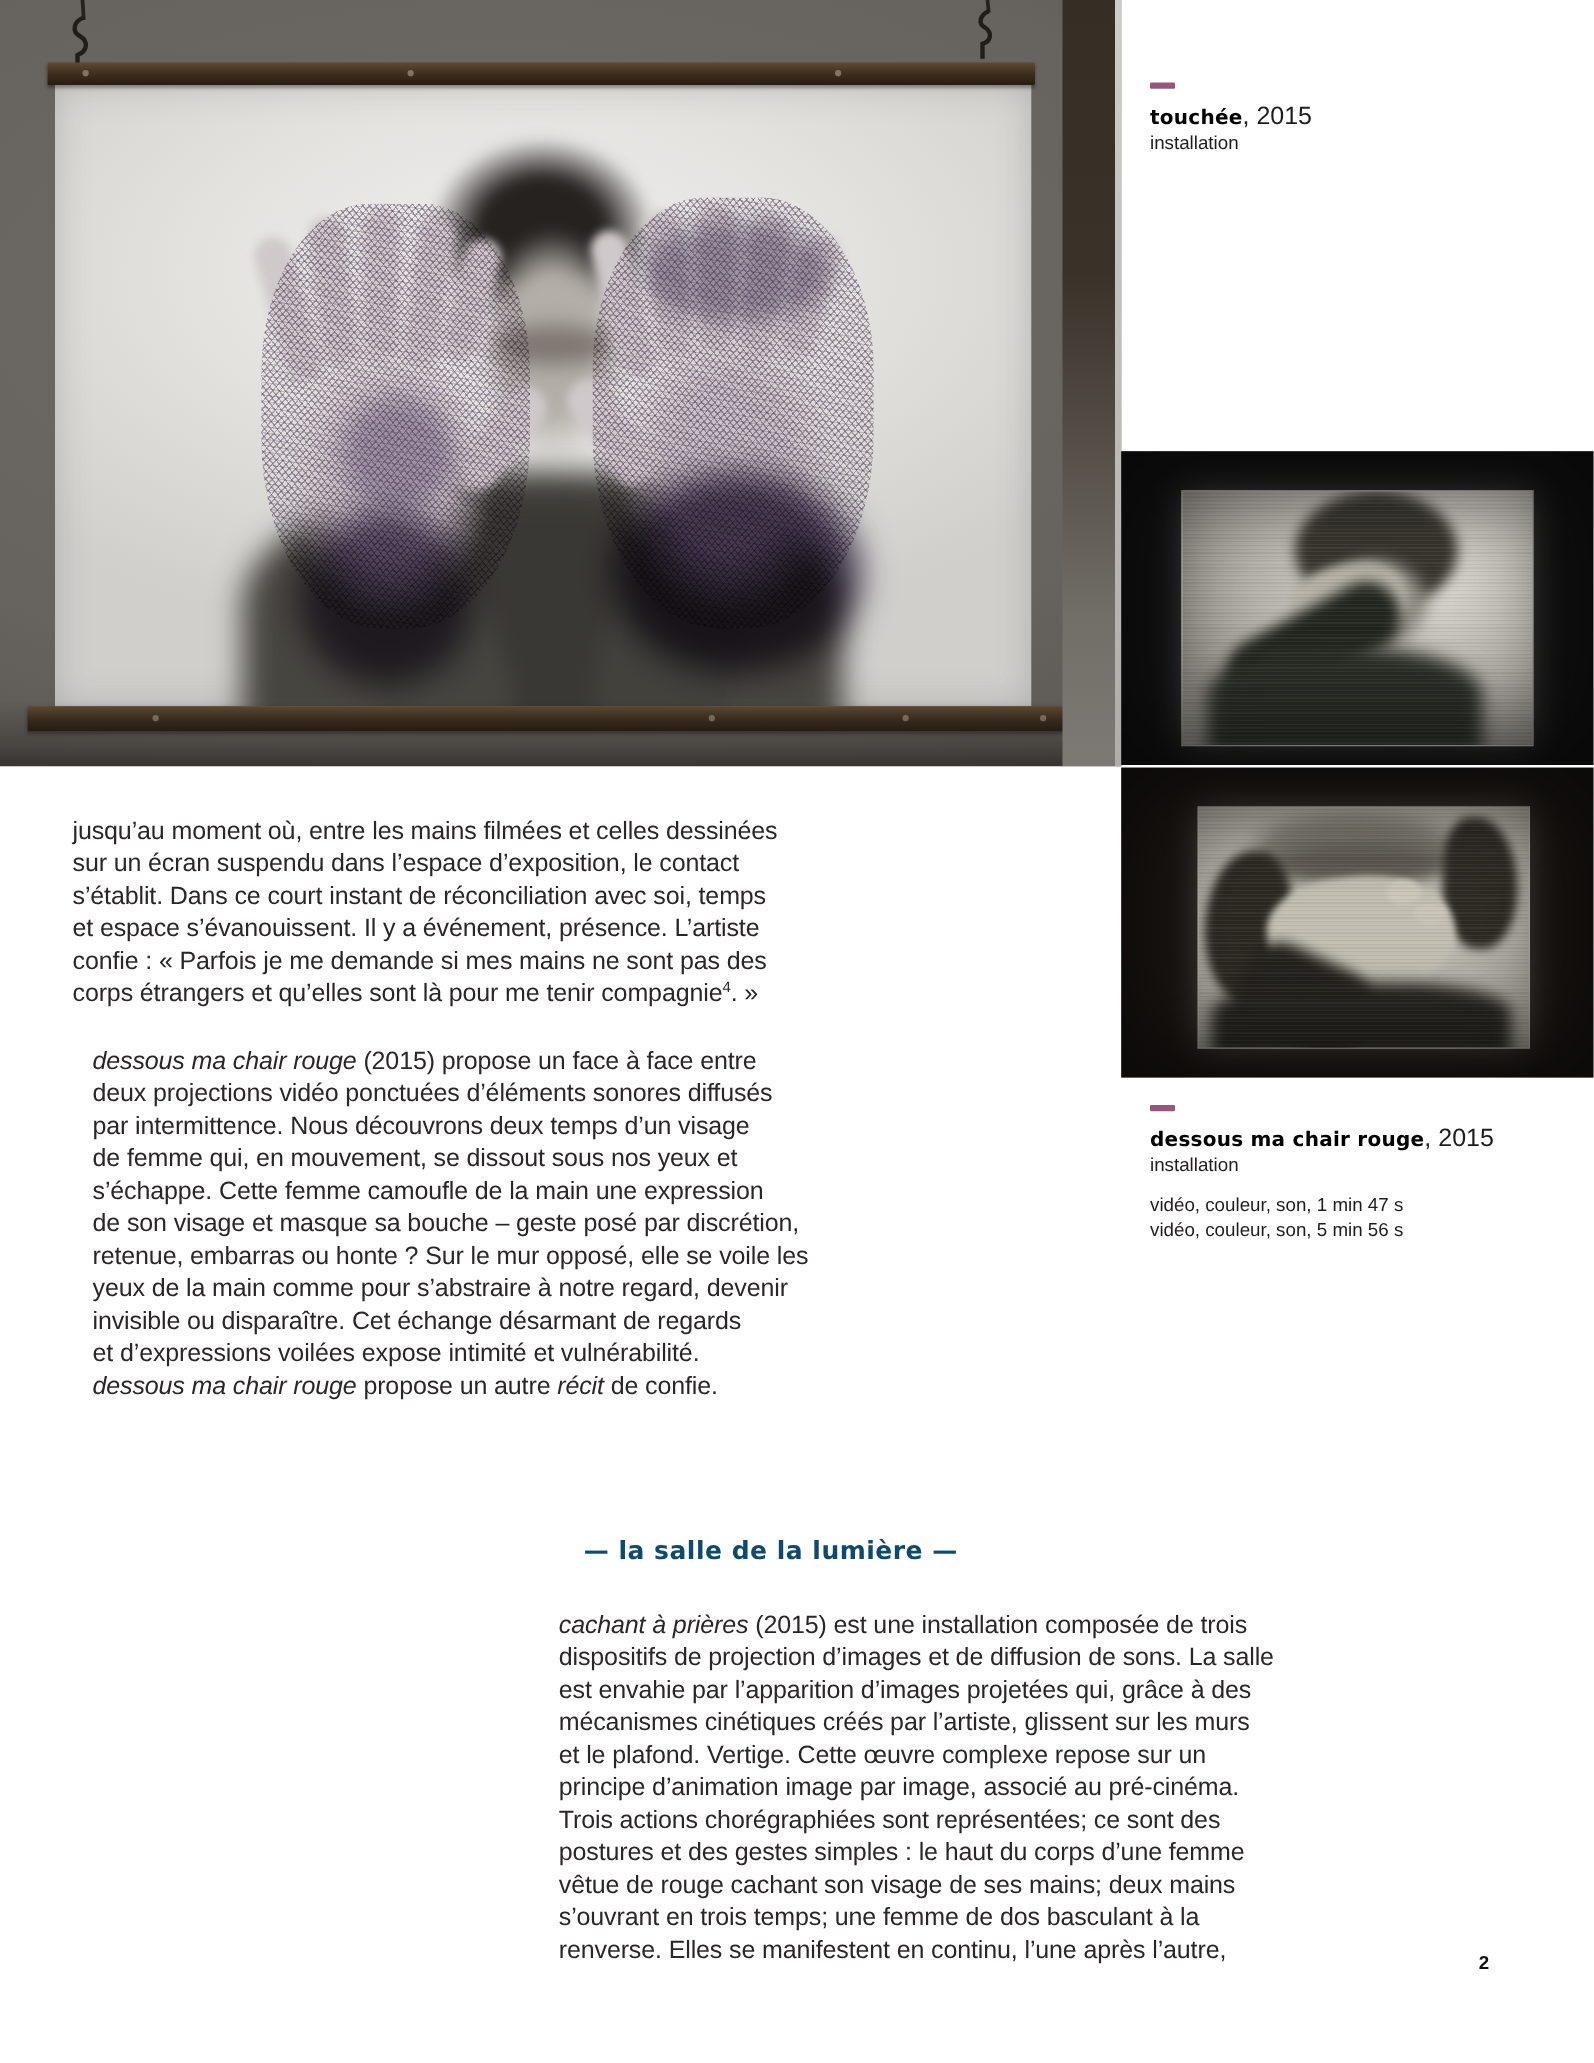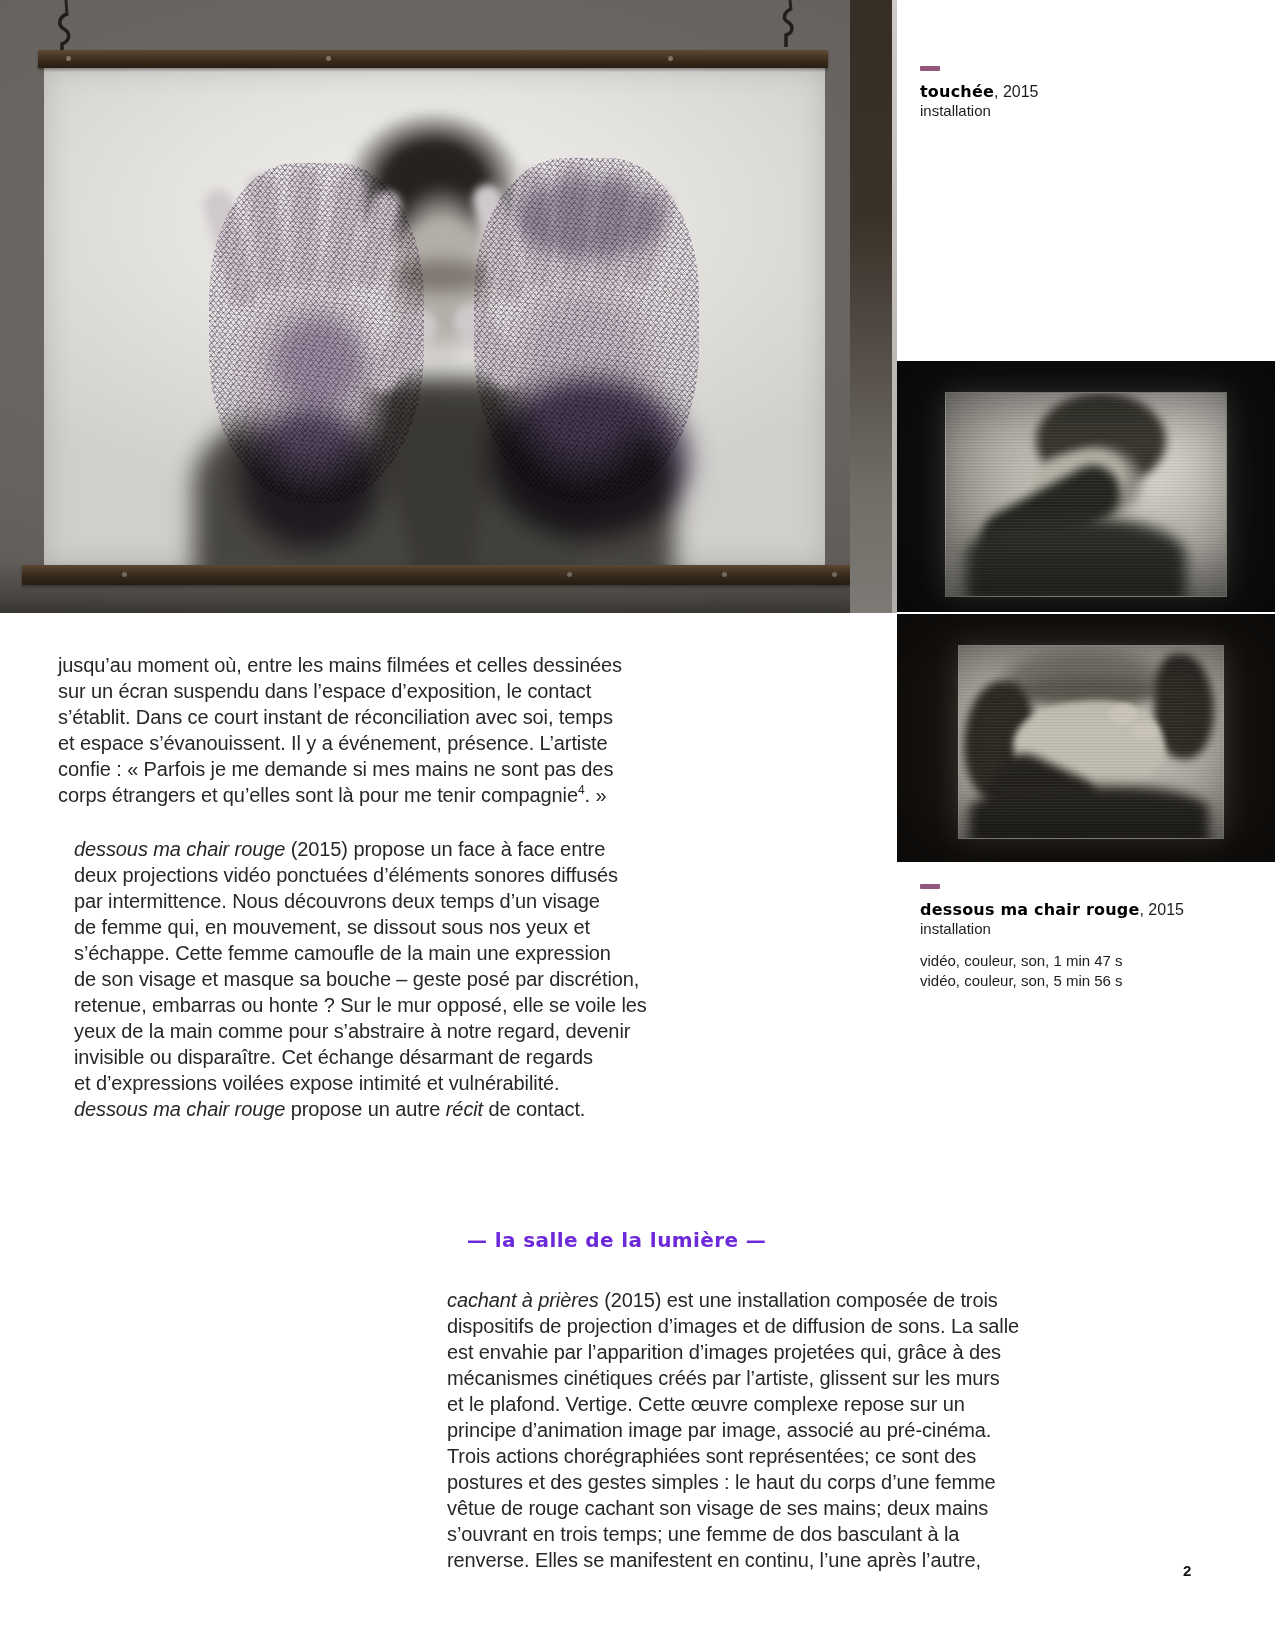--- a/index.html
+++ b/index.html
@@ -37,30 +37,30 @@
   .still .vig{position:absolute;inset:0;box-shadow:inset 0 0 70px 28px rgba(0,0,0,0.55);}
   .inner-screen{position:absolute;overflow:hidden;border:1px solid rgba(245,245,240,0.12);
     box-shadow:0 0 26px rgba(215,213,205,0.22);}
   .scan{position:absolute;inset:0;
     background:repeating-linear-gradient(180deg, rgba(255,255,255,0.05) 0 1px, rgba(0,0,0,0.05) 1px 2px, transparent 2px 3px);}
   
   .caption{position:absolute;left:920px;width:300px;color:#1f1c1d;}
   .dash{width:20px;height:5px;background:#94577c;border-radius:1px;}
   .cap-title{font-family:"DejaVu Sans","Liberation Sans",sans-serif;font-weight:bold;
     font-size:16px;letter-spacing:0.2px;color:#000000;}
-  .cap-year{font-weight:normal;font-family:"Liberation Sans",sans-serif;font-size:16px;color:#1f1c1d;}
+  .cap-year{font-weight:normal;font-family:"Liberation Sans",sans-serif;font-size:20px;color:#1f1c1d;}
   .cap-line{font-size:15px;line-height:19px;}
   .cap-details{font-size:15px;line-height:20px;white-space:pre-line;}
   
   .para{position:absolute;font-size:20px;line-height:26px;white-space:pre-line;
     letter-spacing:-0.1px;color:#2a2627;}
   .ital{font-style:italic;}
   sup{font-size:12px;line-height:0;}
   .heading{position:absolute;font-family:"DejaVu Sans","Liberation Sans",sans-serif;
-    font-weight:bold;font-size:20px;letter-spacing:0.4px;color:#6d28d9;}
+    font-weight:bold;font-size:20px;letter-spacing:0.4px;color:#0c4a6e;}
   .pagenum{position:absolute;font-weight:bold;font-size:15px;color:#141112;}
 </style>
 </head>
 <body>
 
 <div id="page">
 
   <div class="photo abs">
     <div class="wall"></div>
 
@@ -193,21 +193,21 @@
   <div class="para" style="left:74px;top:836px;width:640px;"><span class="ital">dessous ma chair rouge</span><span> (2015) propose un face à face entre
 deux projections vidéo ponctuées d’éléments sonores diffusés
 par intermittence. Nous découvrons deux temps d’un visage
 de femme qui, en mouvement, se dissout sous nos yeux et
 s’échappe. Cette femme camoufle de la main une expression
 de son visage et masque sa bouche – geste posé par discrétion,
 retenue, embarras ou honte ? Sur le mur opposé, elle se voile les
 yeux de la main comme pour s’abstraire à notre regard, devenir
 invisible ou disparaître. Cet échange désarmant de regards
 et d’expressions voilées expose intimité et vulnérabilité.
-</span><span class="ital">dessous ma chair rouge</span><span> propose un autre </span><span class="ital">récit</span><span> de contact.</span></div>
+</span><span class="ital">dessous ma chair rouge</span><span> propose un autre </span><span class="ital">récit</span><span> de confie.</span></div>
 
   <div class="heading" style="left:467px;top:1228px;">— la salle de la lumière —</div>
 
   <div class="para" style="left:447px;top:1287px;width:640px;"><span class="ital">cachant à prières</span><span> (2015) est une installation composée de trois
 dispositifs de projection d’images et de diffusion de sons. La salle
 est envahie par l’apparition d’images projetées qui, grâce à des
 mécanismes cinétiques créés par l’artiste, glissent sur les murs
 et le plafond. Vertige. Cette œuvre complexe repose sur un
 principe d’animation image par image, associé au pré-cinéma.
 Trois actions chorégraphiées sont représentées; ce sont des

